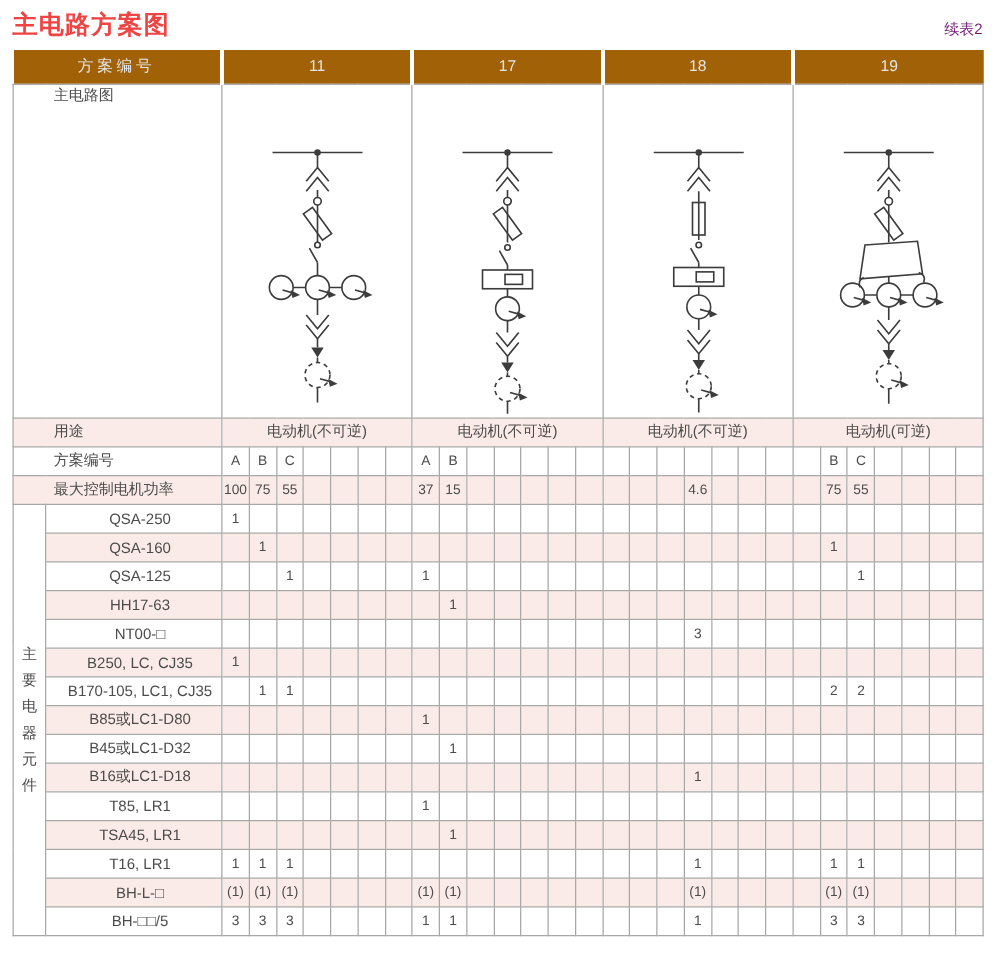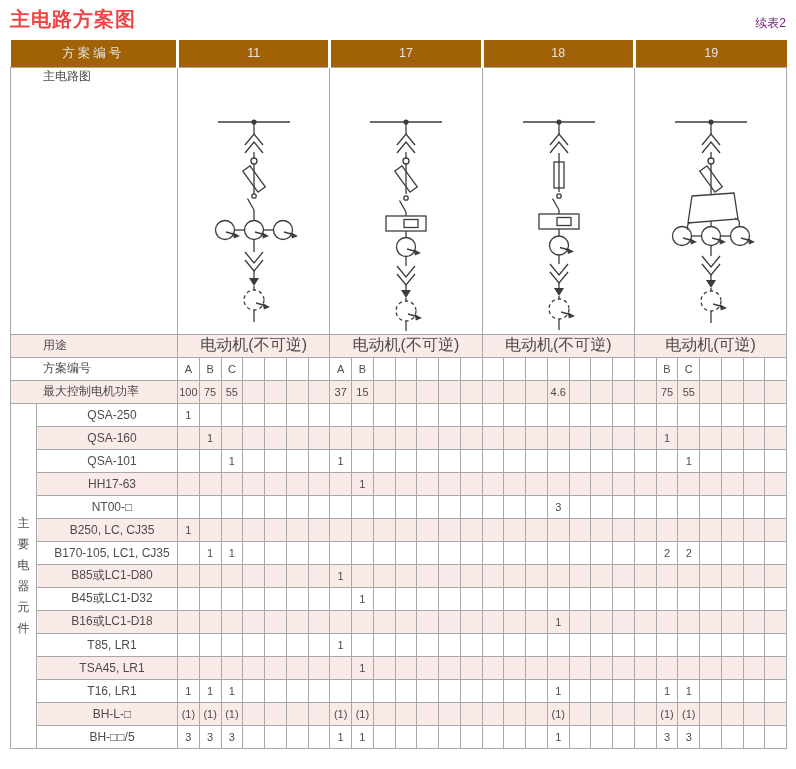--- a/index.html
+++ b/index.html
@@ -21,21 +21,21 @@
   tr.pink td { background: #fbebe8; }
   tr.head td {
     background: #a16207; color: #e4e4e4; font-size: 12.5px; height: 27px;
     border: none; border-left: 3px solid #fff;
   }
   tr.head td:first-child { border-left: none; letter-spacing: 3px; }
   tr.diagrow td { height: 266px; vertical-align: top; }
   td.diag-label { vertical-align: middle; font-family: Liberation Mono, monospace; }
   .rowlabel { text-align: left; padding-left: 32px; font-size: 12px; }
   .comp-name { text-align: center; padding-left: 10px; font-size: 12px; }
-  .usage { font-size: 16px; }
+  .usage { font-size: 12px; }
   td.vgroup { vertical-align: middle; background: #fff; }
   td.vgroup span { display: block; line-height: 21px; font-size: 12px; color: #4c4c4c; }
 
   svg.diag { display: block; margin: 0 auto; stroke: #3c3c3c; fill: none; stroke-width: 1.3; }
   .hidden-defs { position: absolute; width: 0; height: 0; }
 </style>
 </head>
 <body>
 
 <svg class="hidden-defs" aria-hidden="true">
@@ -334,21 +334,21 @@
           <td></td>
           <td></td>
           <td>1</td>
           <td></td>
           <td></td>
           <td></td>
           <td></td>
           <td></td>
         </tr>
         <tr>
-          <td colspan="1" class="comp-name">QSA-101</td>
+          <td colspan="1" class="comp-name">QSA-125</td>
           <td></td>
           <td></td>
           <td>1</td>
           <td></td>
           <td></td>
           <td></td>
           <td></td>
           <td>1</td>
           <td></td>
           <td></td>

